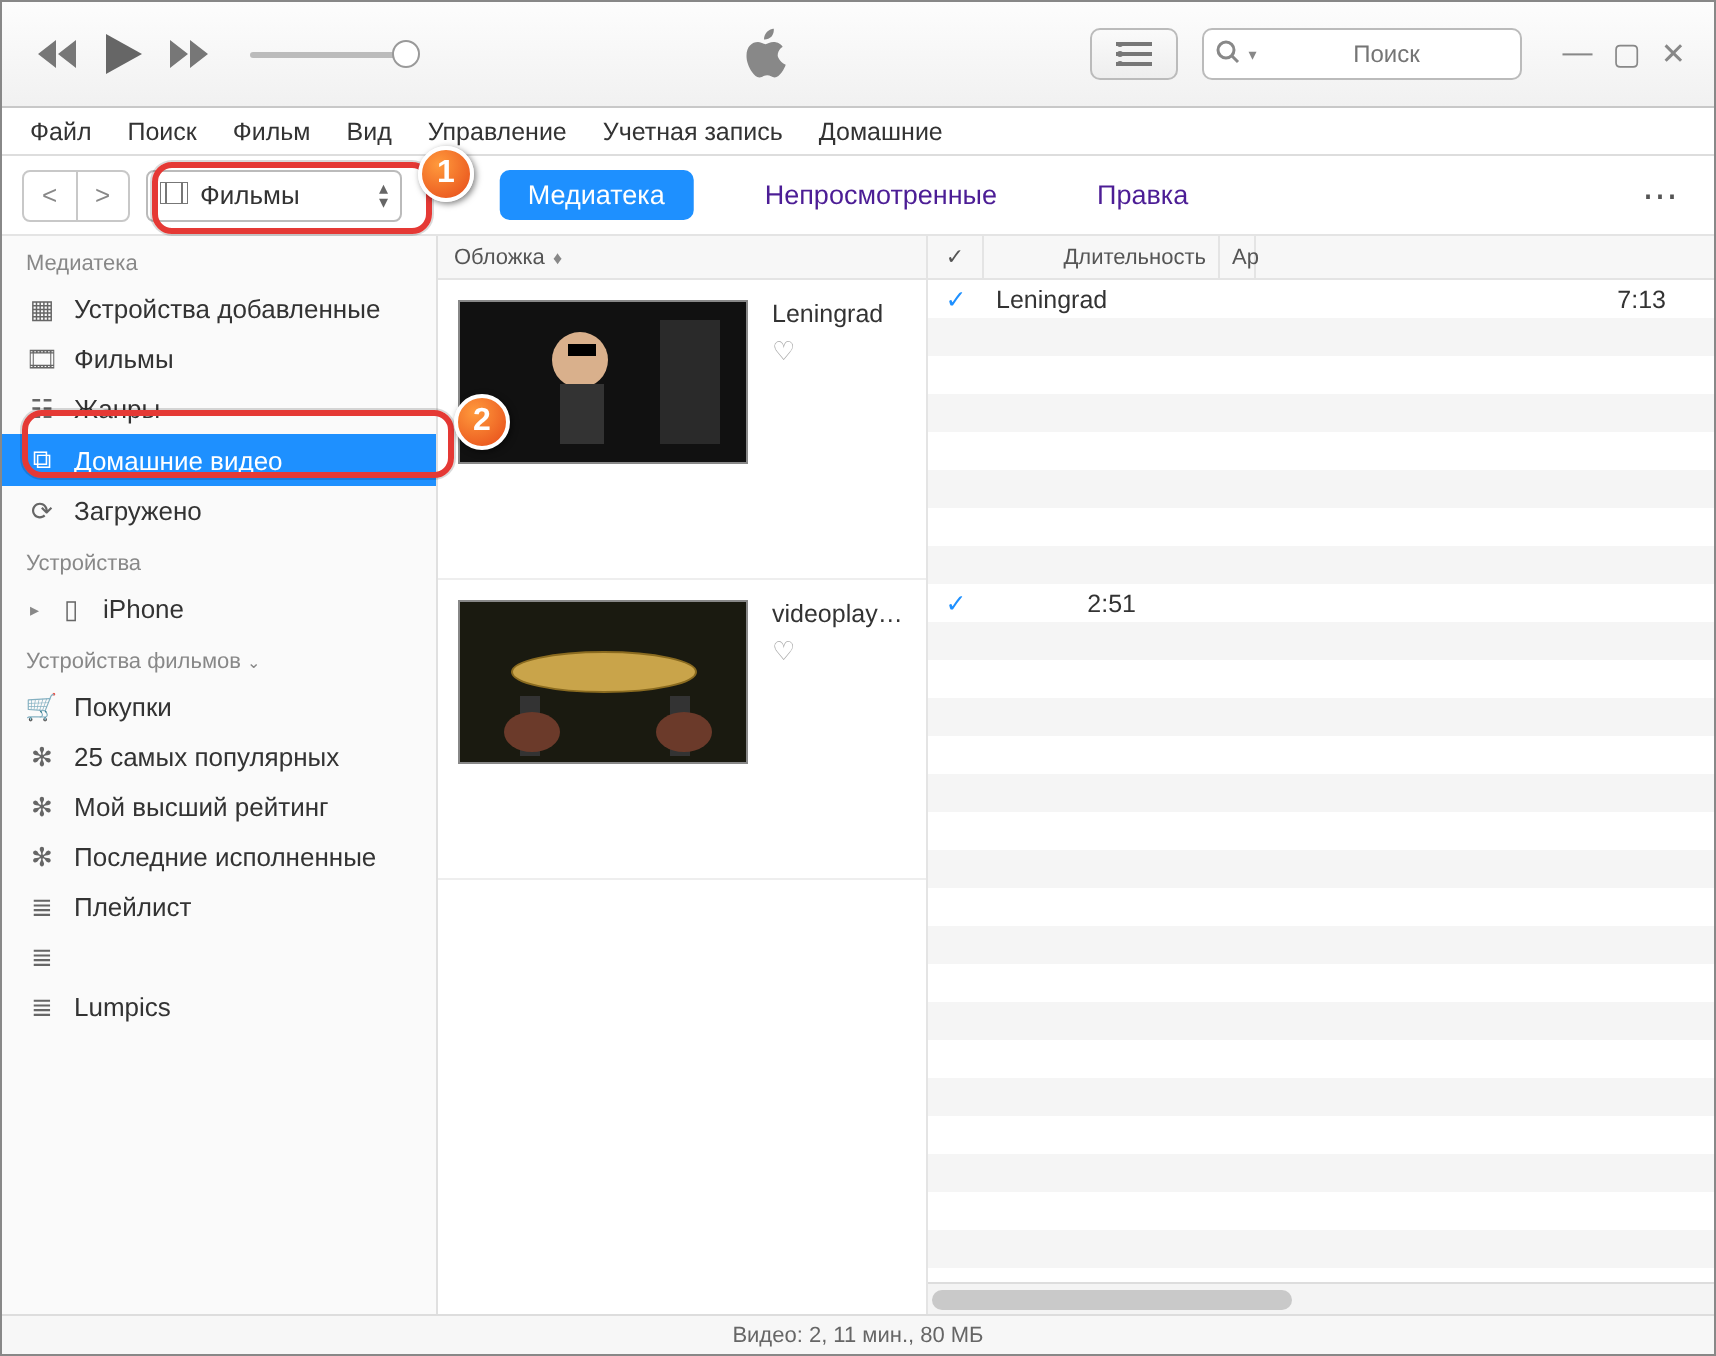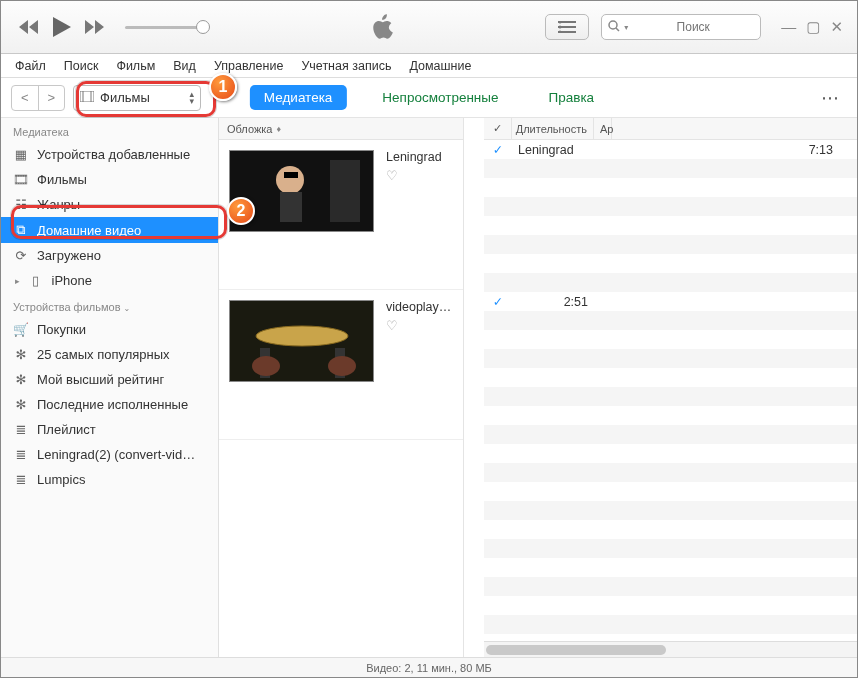--- a/index.html
+++ b/index.html
@@ -25,50 +25,50 @@
 .menubar span { padding: 2px 6px; }
 
 
 .subbar { height: 40px; background: #fff; border-bottom: 1px solid #e4e4e4; display: flex; align-items: center; padding: 0 10px; position: relative; }
 .nav-arrows { display: flex; border: 1px solid #c8c8c8; border-radius: 4px; overflow: hidden; width: 54px; height: 26px; }
 .nav-arrows > div { flex: 1; display: flex; align-items: center; justify-content: center; border-right: 1px solid #c8c8c8; color:#888; font-size:13px;}
 .nav-arrows > div:last-child { border-right: none; }
 .cat-dd { margin-left: 8px; width: 128px; height: 26px; border: 1px solid #bbb; border-radius: 4px; background: #fff; display: flex; align-items: center; padding: 0 6px; font-size: 13px; position: relative; }
 .cat-dd .dd-arrows { position:absolute; right:6px; font-size:9px; color:#666; line-height:7px; }
 .center-tabs { position: absolute; left: 50%; transform: translateX(-50%); display: flex; align-items: center; gap: 22px; }
-.tab { font-size: 13.5px; color: #15803d; padding: 5px 14px; border-radius: 5px; }
+.tab { font-size: 13.5px; color: #4c1d95; padding: 5px 14px; border-radius: 5px; }
 .tab.active { background: #1e90ff; color: #fff; }
 .dots { margin-left: auto; font-size: 18px; color: #555; letter-spacing: 2px; padding-right: 6px; }
 
 
 .main { display: flex; height: calc(678px - 53px - 24px - 40px - 20px - 2px); }
 
 .sidebar { width: 218px; background: #fafafa; border-right: 1px solid #e0e0e0; overflow: hidden; }
 .sb-heading { font-size: 11px; color: #888; padding: 8px 12px 4px; }
 .sb-item { display: flex; align-items: center; gap: 8px; padding: 5px 12px; font-size: 13px; color: #333; }
 .sb-item .ic { width: 16px; display: flex; justify-content: center; color:#666; }
 .sb-item.selected { background: #1e90ff; color: #fff; }
 .sb-item.selected .ic { color: #fff; }
 .disclosure { font-size: 9px; color: #888; margin-left: 2px; }
 
-.content { flex: 1; display: flex; overflow: hidden; gap: 20px; }
+.content { flex: 1; display: flex; overflow: hidden; }
 .album-pane { width: 245px; border-right: 1px solid #e4e4e4; display: flex; flex-direction: column; }
 .album-header { height: 22px; background: #f7f7f7; border-bottom: 1px solid #e4e4e4; display: flex; align-items: center; padding: 0 8px; font-size: 11px; color: #555; gap: 4px; }
 .album-list { flex: 1; overflow: auto; }
 .album-row { border-bottom: 1px solid #eee; padding: 10px; display: flex; gap: 12px; min-height: 150px; }
 .thumb { width: 145px; height: 82px; background: #222; border: 1px solid #888; flex-shrink: 0; overflow: hidden; display: flex; align-items: center; justify-content: center; }
 .album-meta { display: flex; flex-direction: column; gap: 4px; color: #333; font-size: 12.5px; }
 .heart { color: #aaa; font-size: 13px; }
 
 .track-pane { flex: 1; display: flex; flex-direction: column; overflow: hidden; }
 .track-header { height: 22px; background: #f7f7f7; border-bottom: 1px solid #e4e4e4; display: flex; align-items: center; font-size: 11px; color: #555; }
 .th-cell { padding: 0 6px; border-right: 1px solid #e4e4e4; height: 100%; display: flex; align-items: center;}
 .th-check { width: 28px; justify-content: center; }
 .th-name { flex: 1; }
-.th-dur { width: 82px; justify-content: flex-end; }
+.th-dur { width: 82px; justify-content: flex-end; margin-left: 36px; }
 .th-last { width: 18px; }
 .track-body { flex: 1; overflow: auto; }
 .trow { display: flex; height: 19px; align-items: center; font-size: 12.5px; }
 .trow:nth-child(even) { background: #f5f5f5; }
 .trow .tc-check { width: 28px; text-align: center; color: #1e90ff; }
 .trow .tc-name { flex: 1; padding: 0 6px; }
 .trow .tc-dur { width: 82px; padding: 0 6px; text-align: right; }
 .trow .tc-last { width: 18px; }
 .hscroll { height: 16px; background: #f4f4f4; border-top: 1px solid #ddd; position: relative; }
 .hscroll-thumb { position: absolute; left: 2px; top: 3px; width: 180px; height: 10px; background: #c9c9c9; border-radius: 5px; }
@@ -187,20 +187,21 @@
         </div>
       <div class="sb-item selected">
           <span class="ic">⧉</span>
           <span>Домашние видео</span>
         </div>
       <div class="sb-item">
           <span class="ic">⟳</span>
           <span>Загружено</span>
         </div>
 
+      <div class="sb-heading">Устройства</div>
       <div class="sb-item">
           <span class="disclosure">▸</span>
           <span class="ic">▯</span>
           <span>iPhone</span>
         </div>
 
       <div class="sb-heading"><span>Устройства фильмов</span> <span style="font-size:8px;">⌄</span></div>
       <div class="sb-item">
           <span class="ic">🛒</span>
           <span>Покупки</span>
@@ -216,21 +217,20 @@
       <div class="sb-item">
           <span class="ic">✻</span>
           <span>Последние исполненные</span>
         </div>
       <div class="sb-item">
           <span class="ic">≣</span>
           <span>Плейлист</span>
         </div>
       <div class="sb-item">
           <span class="ic">≣</span>
-          <span>Leningrad(2) (convert-vid…</span>
         </div>
       <div class="sb-item">
           <span class="ic">≣</span>
           <span>Lumpics</span>
         </div>
     </div>
 
     <div class="content">
 
       <div class="album-pane">

